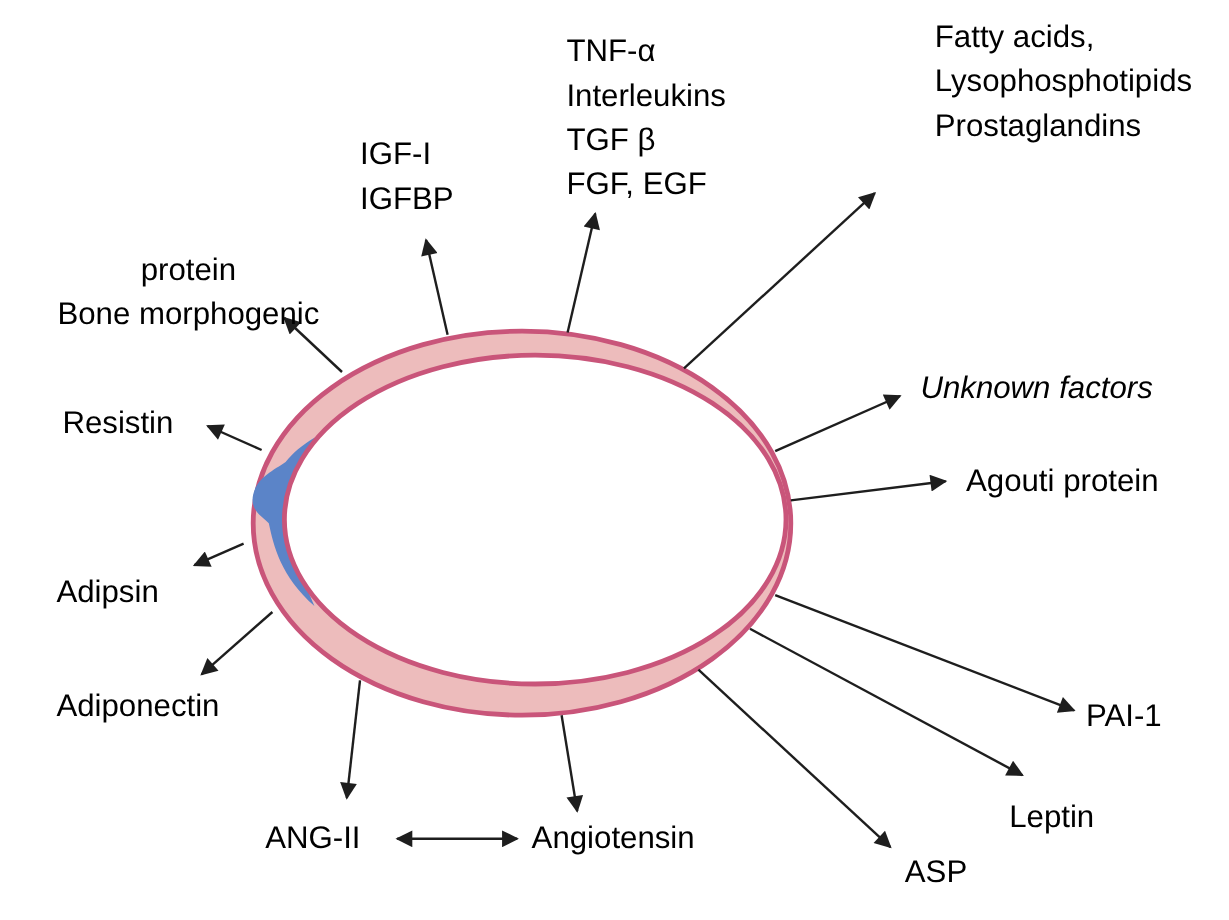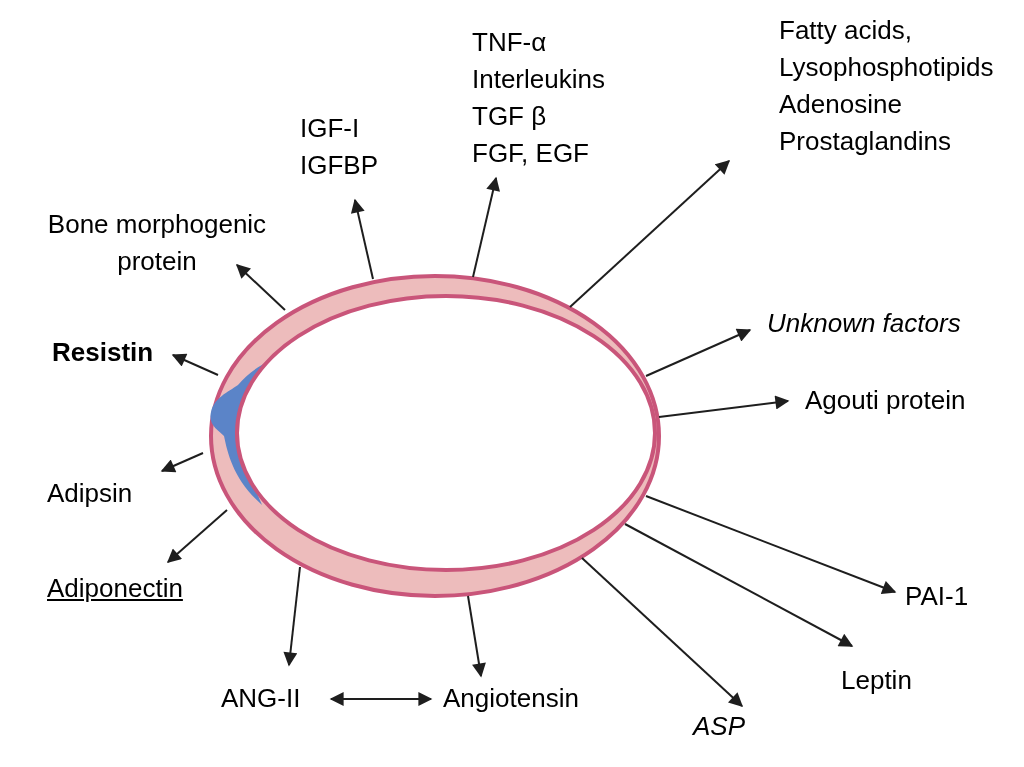--- a/index.html
+++ b/index.html
@@ -57,31 +57,30 @@
 <div class="lbl" style="left:472px; top:24px;">
   <span class="ln">TNF-α</span>
   <span class="ln">Interleukins</span>
   <span class="ln">TGF β</span>
   <span class="ln">FGF, EGF</span>
 </div>
 
 <div class="lbl" style="left:746px; top:12px;margin-left:33px;">
   <span class="ln">Fatty acids,</span>
   <span class="ln">Lysophosphotipids</span>
-  <span class="ln">Adenosine</span>
   <span class="ln">Prostaglandins</span>
 </div>
 
 <div class="lbl center" style="left:24px; top:206px; width:266px;">
+  <span class="ln">protein</span>
   <span class="ln">Bone morphogenic</span>
-  <span class="ln">protein</span>
 </div>
 
-<div class="lbl" style="left:52px; top:334px;font-weight:bold;">Resistin</div>
+<div class="lbl" style="left:52px; top:334px;">Resistin</div>
 <div class="lbl" style="left:47px; top:435px;margin-top:40px;">Adipsin</div>
-<div class="lbl" style="left:47px; top:570px;text-decoration:underline;">Adiponectin</div>
+<div class="lbl" style="left:47px; top:570px;">Adiponectin</div>
 <div class="lbl" style="left:221px; top:680px;">ANG-II</div>
 <div class="lbl" style="left:443px; top:680px;">Angiotensin</div>
-<div class="lbl" style="left:693px; top:708px;font-style:italic;">ASP</div>
+<div class="lbl" style="left:754px; top:708px;">ASP</div>
 <div class="lbl" style="left:841px; top:662px;">Leptin</div>
 <div class="lbl" style="left:905px; top:578px;">PAI-1</div>
 <div class="lbl" style="left:805px; top:382px;">Agouti protein</div>
 <div class="lbl italic" style="left:767px; top:305px;">Unknown factors</div>
 
 </body></html>

